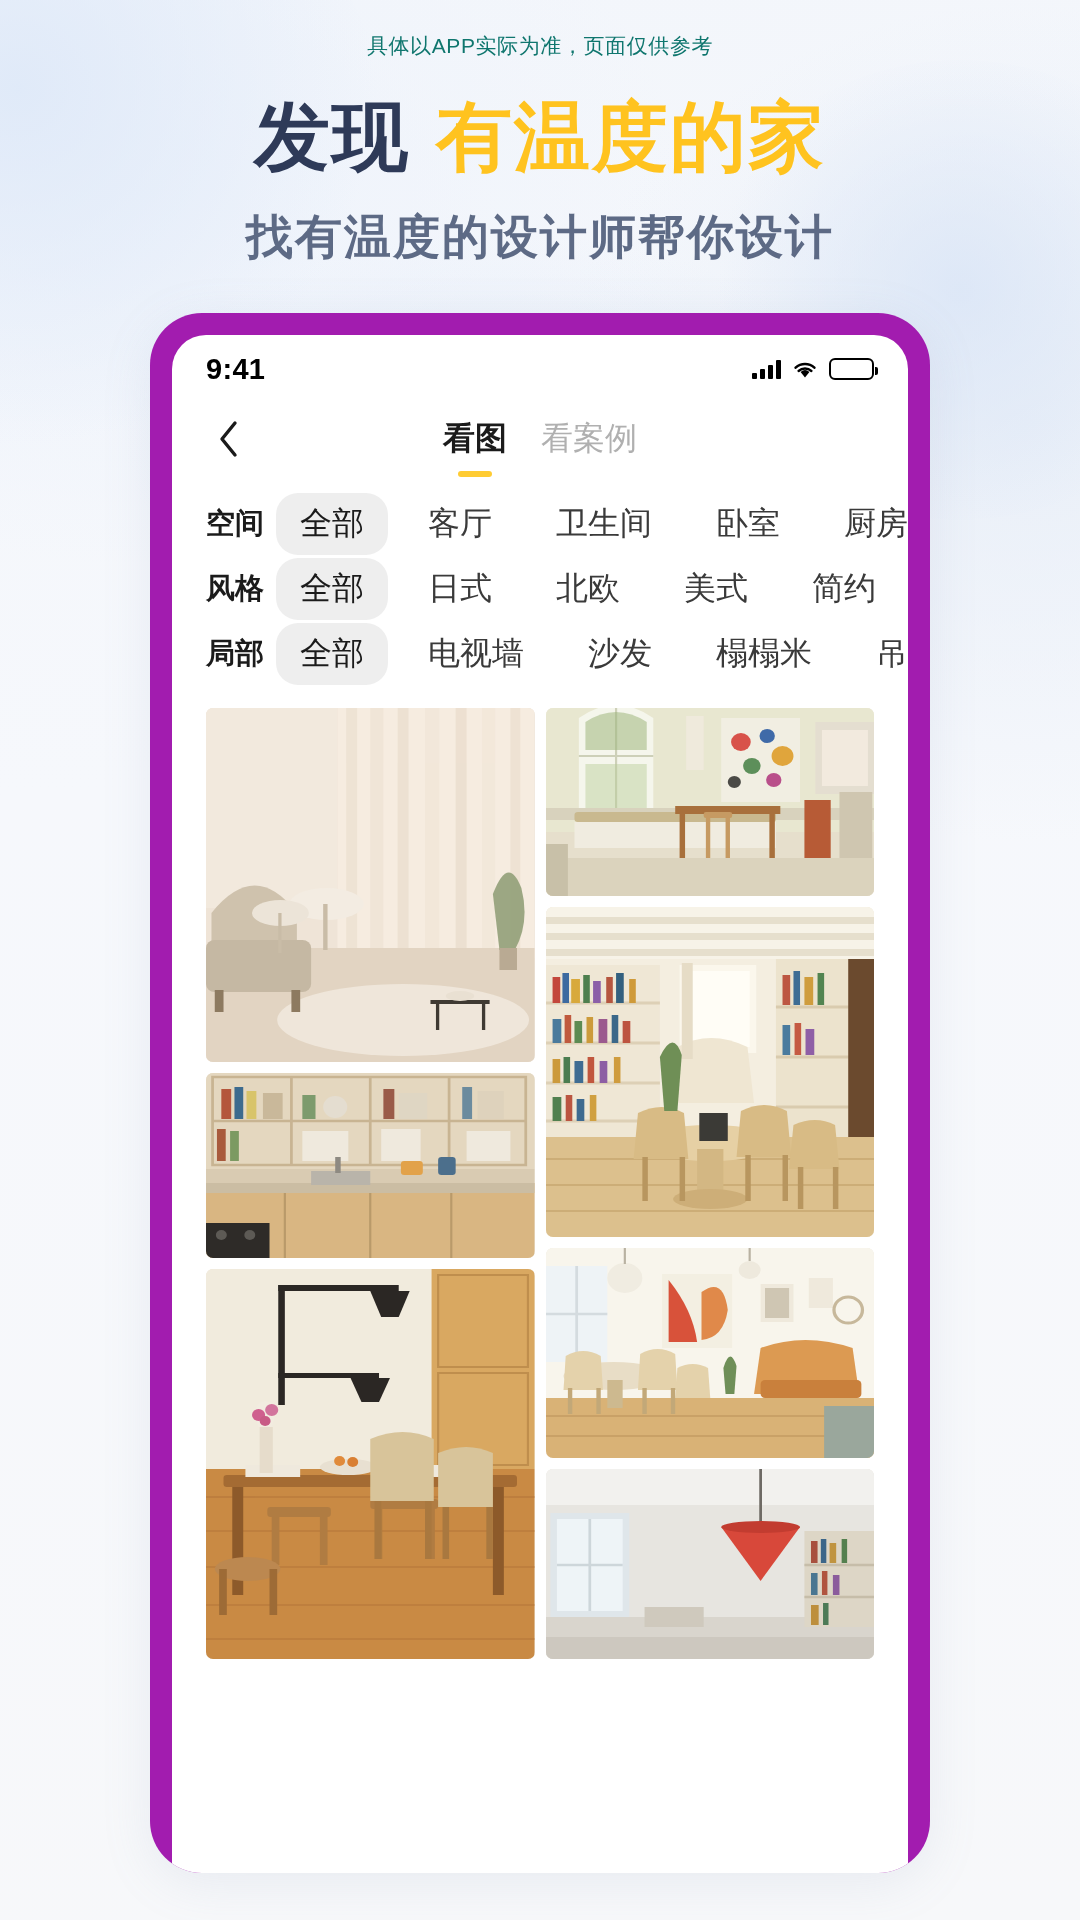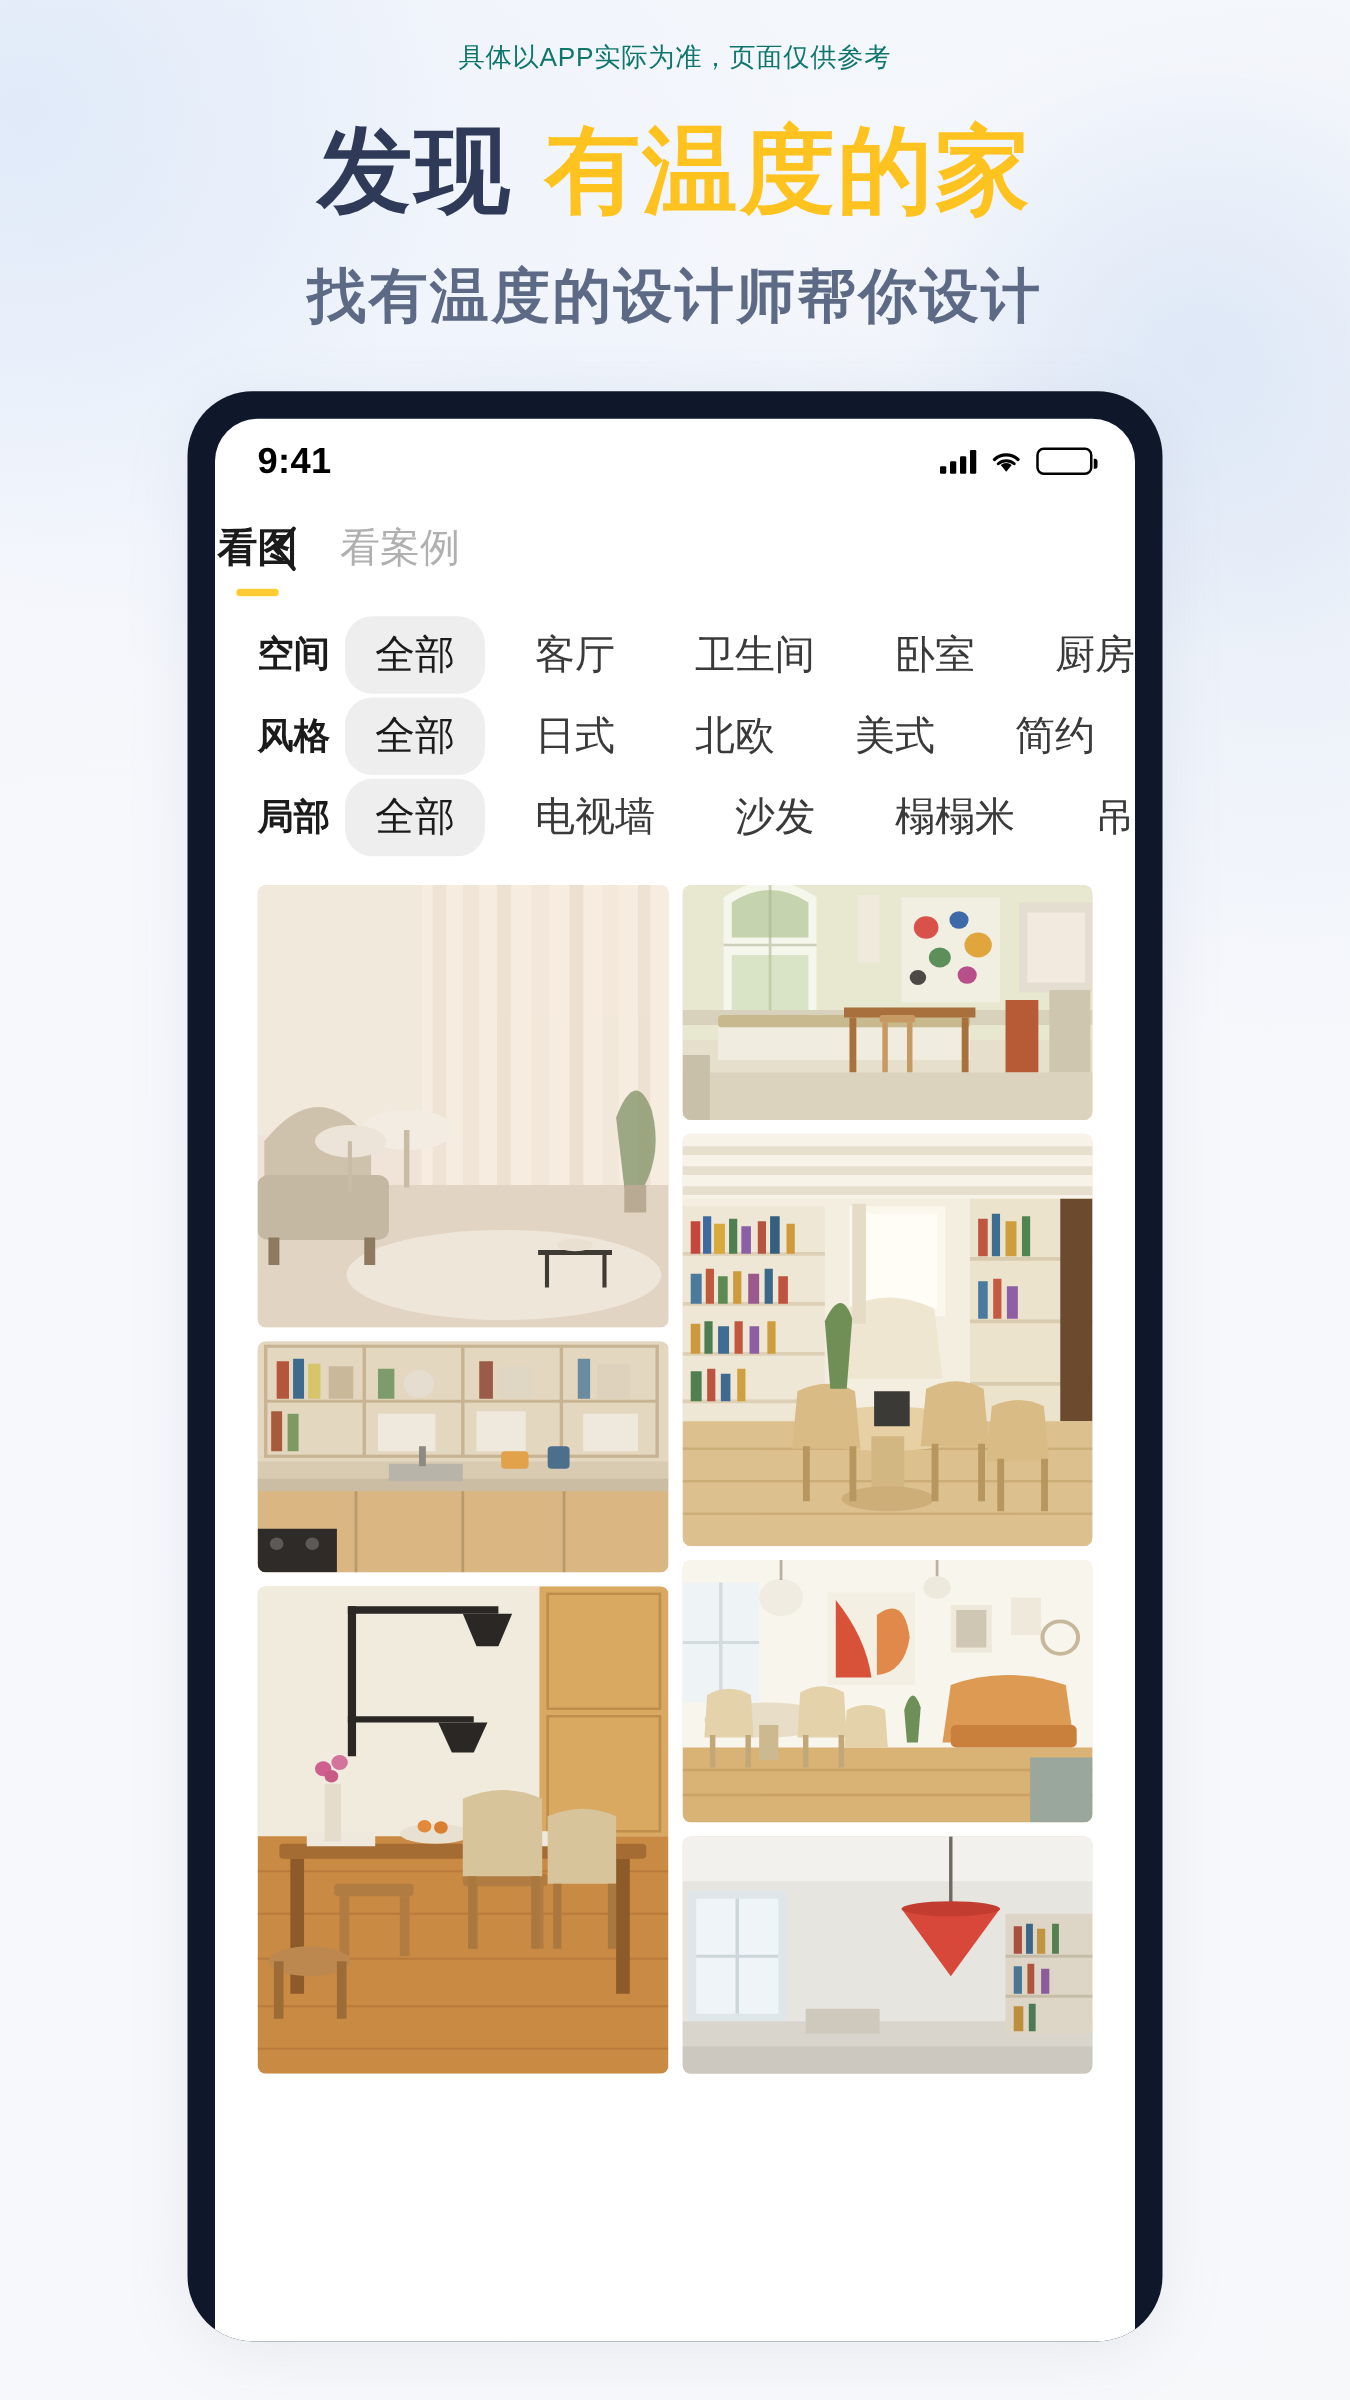--- a/index.html
+++ b/index.html
@@ -42,21 +42,21 @@
 
   .subhead {
     position:absolute; top:206px; left:0; right:0; text-align:center;
     font-size:47px; color:#5d6a85; letter-spacing:2px; font-weight:700;
   }
 
   
   .phone {
     position:absolute; left:150px; top:313px;
     width:780px; height:1560px;
-    background:#0f172a;
+    background:#a21caf;
     border-radius:52px;
     box-shadow:0 10px 50px rgba(130,145,175,.13);
     overflow:hidden;
   }
   .screen {
     position:absolute; left:22px; top:22px; right:22px; bottom:0;
     background:#ffffff; border-radius:34px 34px 0 0; overflow:hidden;
   }
 
   
@@ -89,21 +89,21 @@
   .navbar {
     height:84px; display:flex; align-items:center; padding:0 34px; position:relative;
   }
   .back-btn {
     width:44px; height:44px; display:flex; align-items:center; justify-content:center;
     cursor:pointer;
   }
   .back-btn svg { display:block; }
   .tabs {
     position:absolute; left:0; right:0; top:0; height:84px;
-    display:flex; align-items:center; justify-content:flex-start; gap:30px;
+    display:flex; align-items:center; justify-content:center; gap:30px;
   }
   .tab { position:relative; font-size:32px; color:#b0b0b0; padding:4px 2px; cursor:pointer; }
   .tab.active { color:#1b1b1b; font-weight:bold; }
   .tab.active::after {
     content:""; position:absolute; left:50%; transform:translateX(-50%);
     bottom:-12px; width:34px; height:6px; background:#ffcc33; border-radius:3px;
   }
 
   
   .filters { padding:10px 0 8px 0; }

